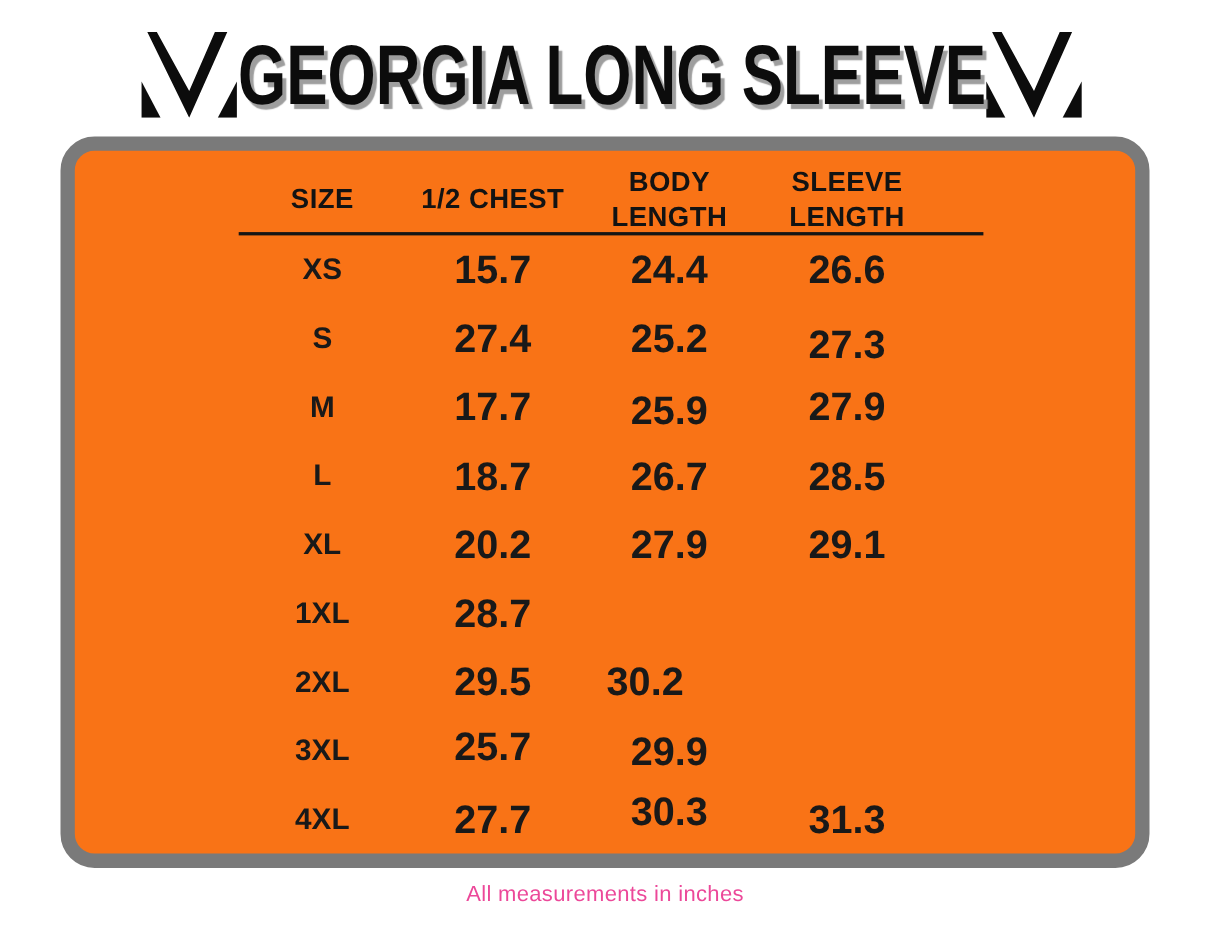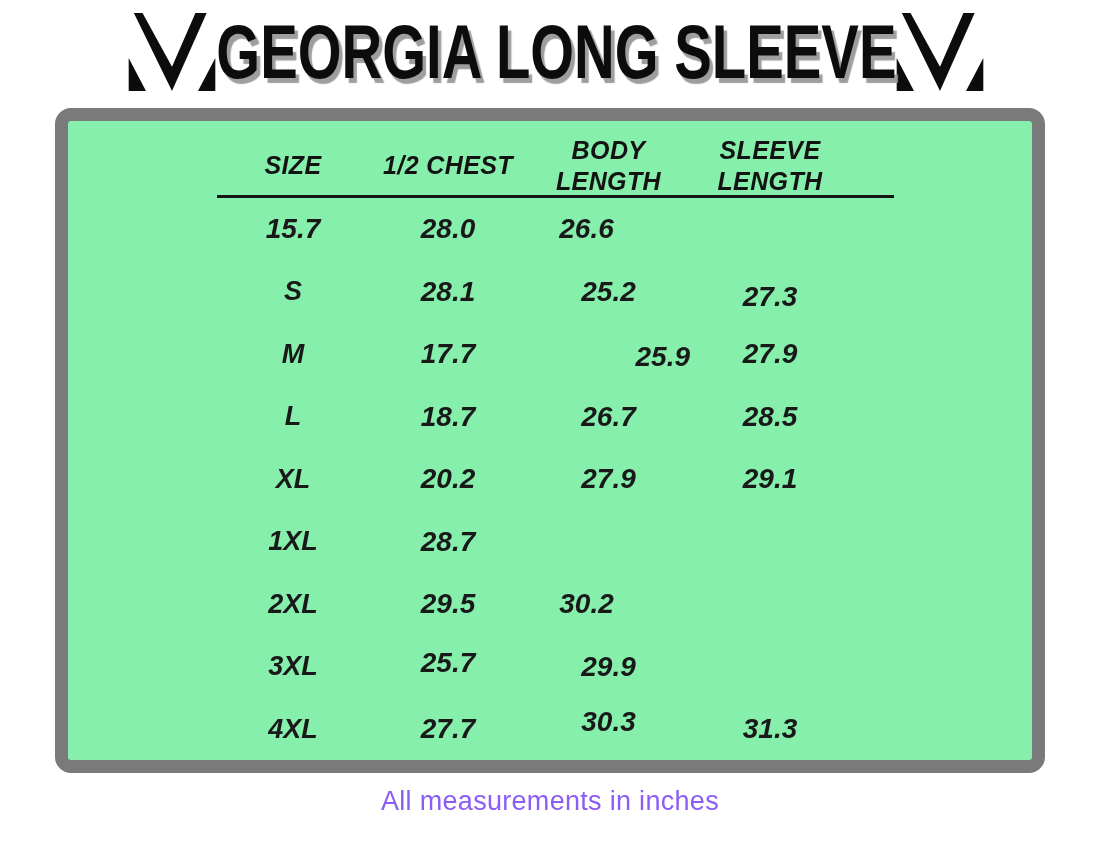--- a/index.html
+++ b/index.html
@@ -13,21 +13,21 @@
     overflow: hidden;
     font-family: "Liberation Sans", sans-serif;
   }
 
   
   .title-row {
     display: flex;
     justify-content: center;
     align-items: center;
     height: 88px;
-    margin-top: 8px;
+    margin-top: 24px;
     padding-left: 12px;
   }
   .logo-m {
     width: 88px;
     height: 78px;
     flex: 0 0 auto;
   }
   .page-title {
     margin: 0 -46px;
     font-size: 64px;
@@ -38,24 +38,23 @@
     text-shadow: 4px 4px 1px #9e9e9e;
     transform: scale(0.88, 1.2);
   }
 
   
   .chart-frame {
     width: 964px;
     height: 639px;
     margin: 12px auto 0 auto;
     border: 13px solid #7a7a7a;
-    border-radius: 16px;
-    background: #86efac;
+    border-radius: 31px;
+    background: #f97316;
     overflow: hidden;
-    font-style: italic;
   }
 
   
   .size-table {
     width: 677px;
     margin-left: 149px;
   }
   .thead {
     display: grid;
     grid-template-columns: 152px 158px 163px 204px;
@@ -73,42 +72,42 @@
     text-align: center;
     white-space: pre-line;
   }
   .trow {
     display: grid;
     grid-template-columns: 152px 158px 163px 204px;
     height: 62.5px;
     align-items: center;
   }
   .trow .cell {
-    font-size: 28px;
+    font-size: 36px;
     font-weight: bold;
     color: #191919;
     text-align: center;
   }
   .trow .c1 { font-size: 27px; }
   .c4 { padding-right: 44px; }
 
   
   .trow:nth-child(2) .c4 { transform: translateY(5px); }
-  .trow:nth-child(3) .c3 { transform: translateY(3px); text-align: right; }
+  .trow:nth-child(3) .c3 { transform: translateY(3px); }
   .trow:nth-child(6) .c4 { transform: translateY(6px); }
   .trow:nth-child(8) .c2 { transform: translateY(-4px); text-align: center; }
   .trow:nth-child(9) .c3 { transform: translateY(-7px); }
 
   
   .footer-note {
     margin-top: 13px;
     text-align: center;
-    font-size: 27px;
+    font-size: 20px;
     letter-spacing: 0.3px;
-    color: #8b5cf6;
+    color: #ec4899;
   }
 </style>
 </head>
 <body>
 
 <div>
 
   <header class="title-row">
     <svg class="logo-m" viewBox="0 0 100 90" aria-hidden="true">
       <polygon points="6,0 16,0 50,62 77,0 90,0 50,90" fill="#0c0c0c"></polygon>
@@ -128,27 +127,28 @@
       <div class="thead">
         <div class="cell c1">SIZE</div>
         <div class="cell c2">1/2 CHEST</div>
         <div class="cell c3">BODY
 LENGTH</div>
         <div class="cell c4">SLEEVE
 LENGTH</div>
       </div>
       <div class="tbody" id="table-body">
           <div class="trow">
+            <div class="cell c1">XS</div>
             <div class="cell c2">15.7</div>
-            <div class="cell c3">28.0</div>
+            <div class="cell c3">24.4</div>
             <div class="cell c4">26.6</div>
           </div>
           <div class="trow">
             <div class="cell c1">S</div>
-            <div class="cell c2">28.1</div>
+            <div class="cell c2">27.4</div>
             <div class="cell c3">25.2</div>
             <div class="cell c4">27.3</div>
           </div>
           <div class="trow">
             <div class="cell c1">M</div>
             <div class="cell c2">17.7</div>
             <div class="cell c3">25.9</div>
             <div class="cell c4">27.9</div>
           </div>
           <div class="trow">

